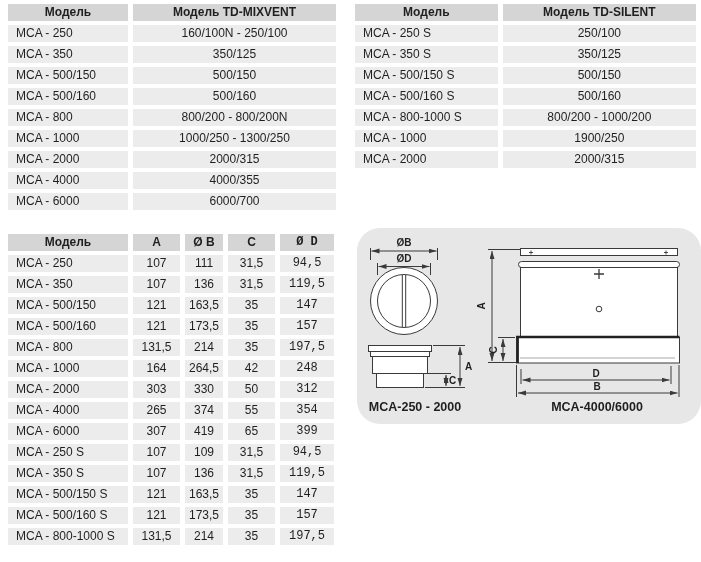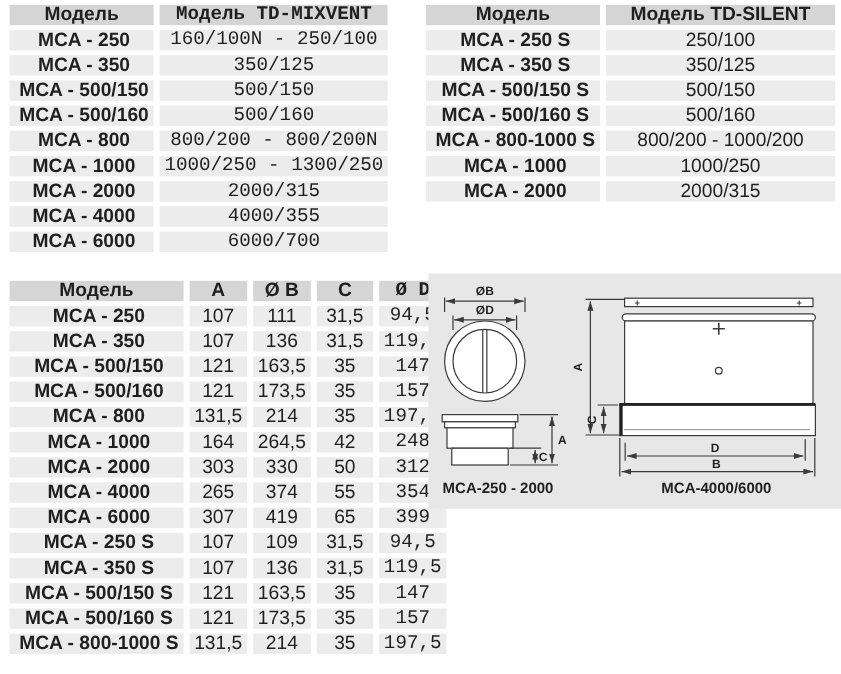--- a/index.html
+++ b/index.html
@@ -8,51 +8,52 @@
     background:var(--page_bg,#ffffff);
     font-family:"Liberation Sans", sans-serif;
     color:var(--text,#1f1f1f);
     position:relative;overflow:hidden;
   }
   .page{position:absolute;inset:0;}
   table.tbl{
     position:absolute;
     border-collapse:separate;
     border-spacing:5px 4px;
-    font-size:16px;
+    font-size:12px;
   }
   table.tbl th, table.tbl td{
     box-sizing:border-box;
     background:var(--data_cell,#ececec);
     height:17px;line-height:17px;
     padding:0 4px;
     text-align:center;
     white-space:nowrap;
     font-weight:400;
   }
   table.tbl th{
     background:var(--header_cell,#d5d5d6);
     font-weight:700;
   }
-  table.tbl td:first-child{text-align:center;padding-left:8px;font-weight:bold;}
+  table.tbl td:first-child{text-align:left;padding-left:8px;}
   #tbl-mixvent{left:3px;top:0;}
   #tbl-mixvent .c0{width:120px;}
-  #tbl-mixvent .c1{width:165px;font-family:Liberation Mono, monospace;}
+  #tbl-mixvent .c1{width:203px;}
   #tbl-silent{left:350px;top:0;}
   #tbl-silent .c0{width:143px;}
   #tbl-silent .c1{width:194px;margin-left:14px;}
   #tbl-dims{left:3px;top:230px;}
   #tbl-dims .c0{width:120px;}
   #tbl-dims .c1{width:47px;}
   #tbl-dims .c2{width:28px;}
   #tbl-dims .c3{width:47px;}
   #tbl-dims .c4{width:54px;font-family:Liberation Mono, monospace;}
   .diagram-panel{
     position:absolute;left:357px;top:228px;width:344px;height:196px;
     background:var(--panel_bg,#e7e7e8);
+    border-radius:23px;
   }
   svg text{
     font-family:"Liberation Sans", sans-serif;
     fill:var(--text,#1f1f1f);
     font-weight:700;
   }
   svg .dim-label{font-size:10px;}
   svg .caption{font-size:12.5px;}
 </style>
 </head>
@@ -130,21 +131,21 @@
         <tr>
           <td class="c0">MCA - 500/160 S</td>
           <td class="c1">500/160</td>
         </tr>
         <tr>
           <td class="c0">MCA - 800-1000 S</td>
           <td class="c1">800/200 - 1000/200</td>
         </tr>
         <tr>
           <td class="c0">MCA - 1000</td>
-          <td class="c1">1000/250</td>
+          <td class="c1">1900/250</td>
         </tr>
         <tr>
           <td class="c0">MCA - 2000</td>
           <td class="c1">2000/315</td>
         </tr>
       </tbody>
   </table>
 
   <table class="tbl" id="tbl-dims">
     <thead>

